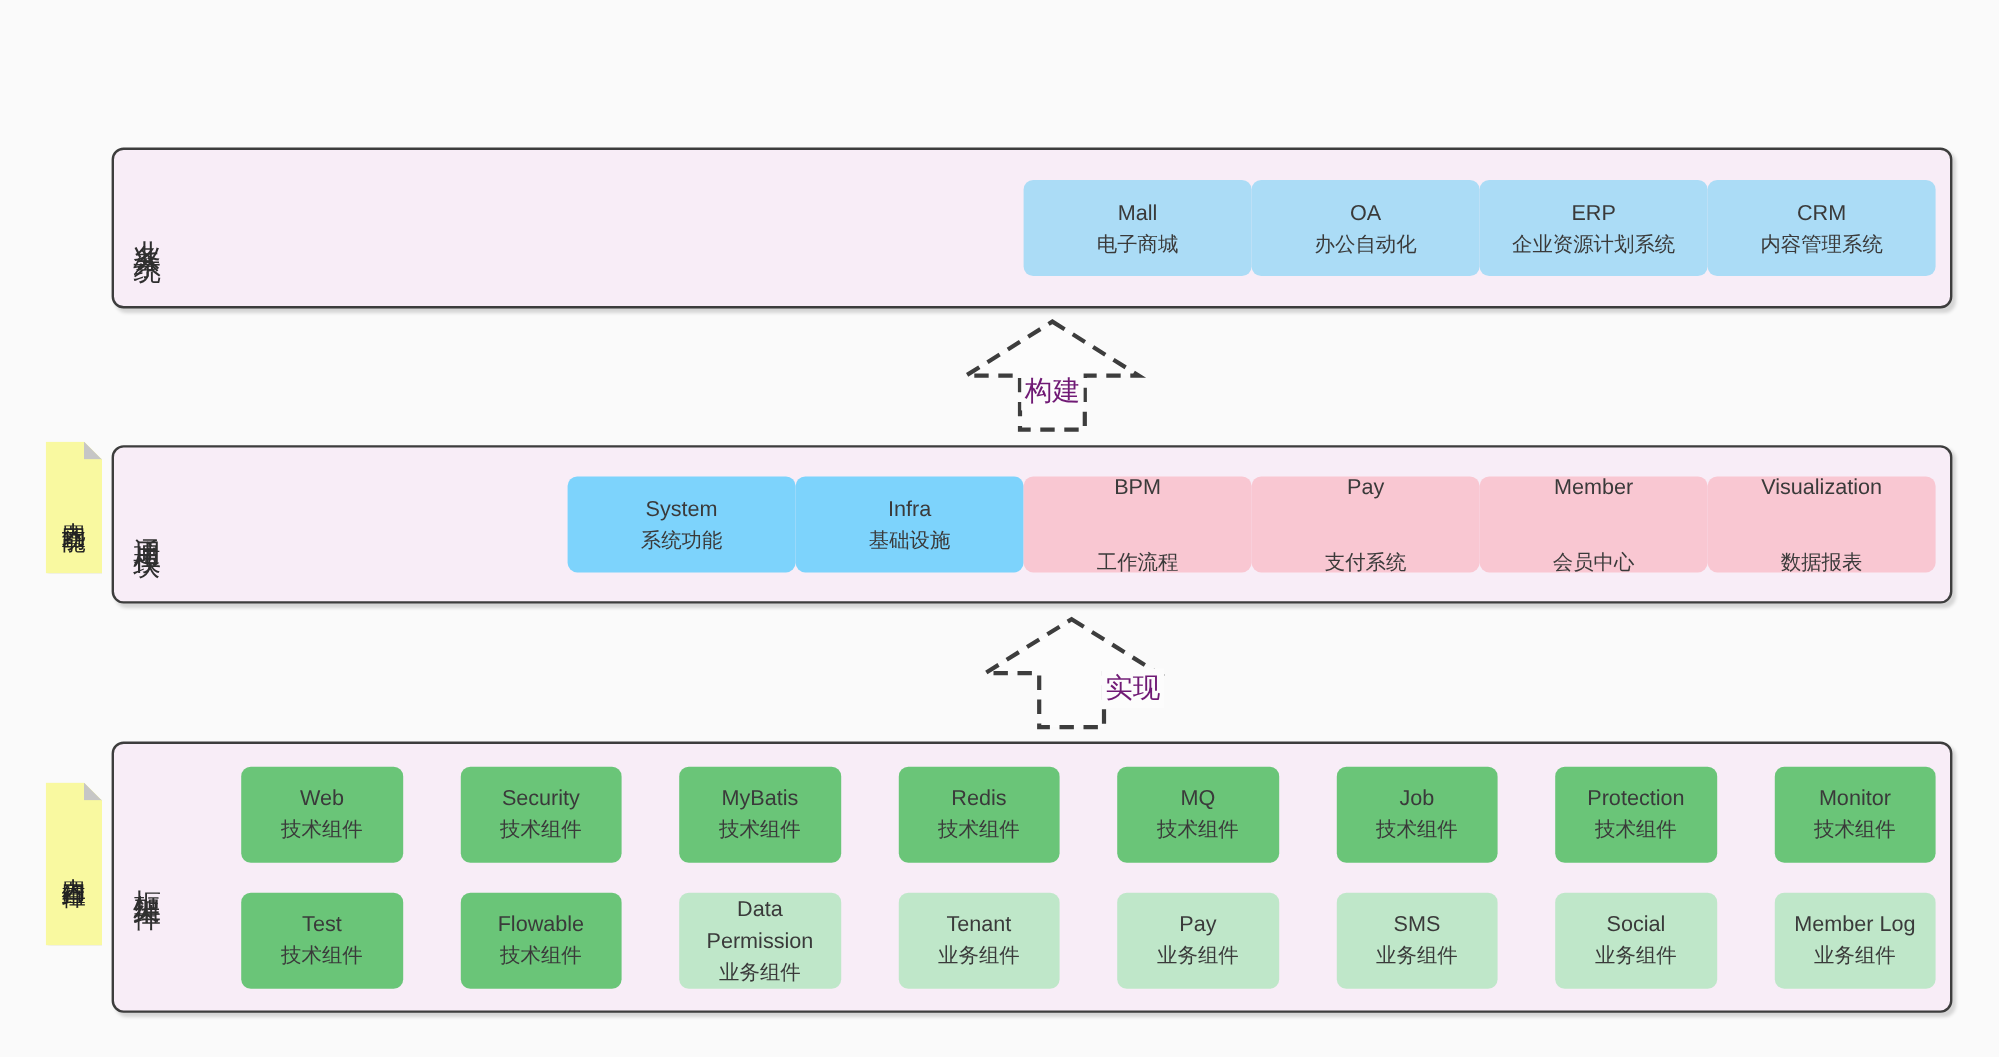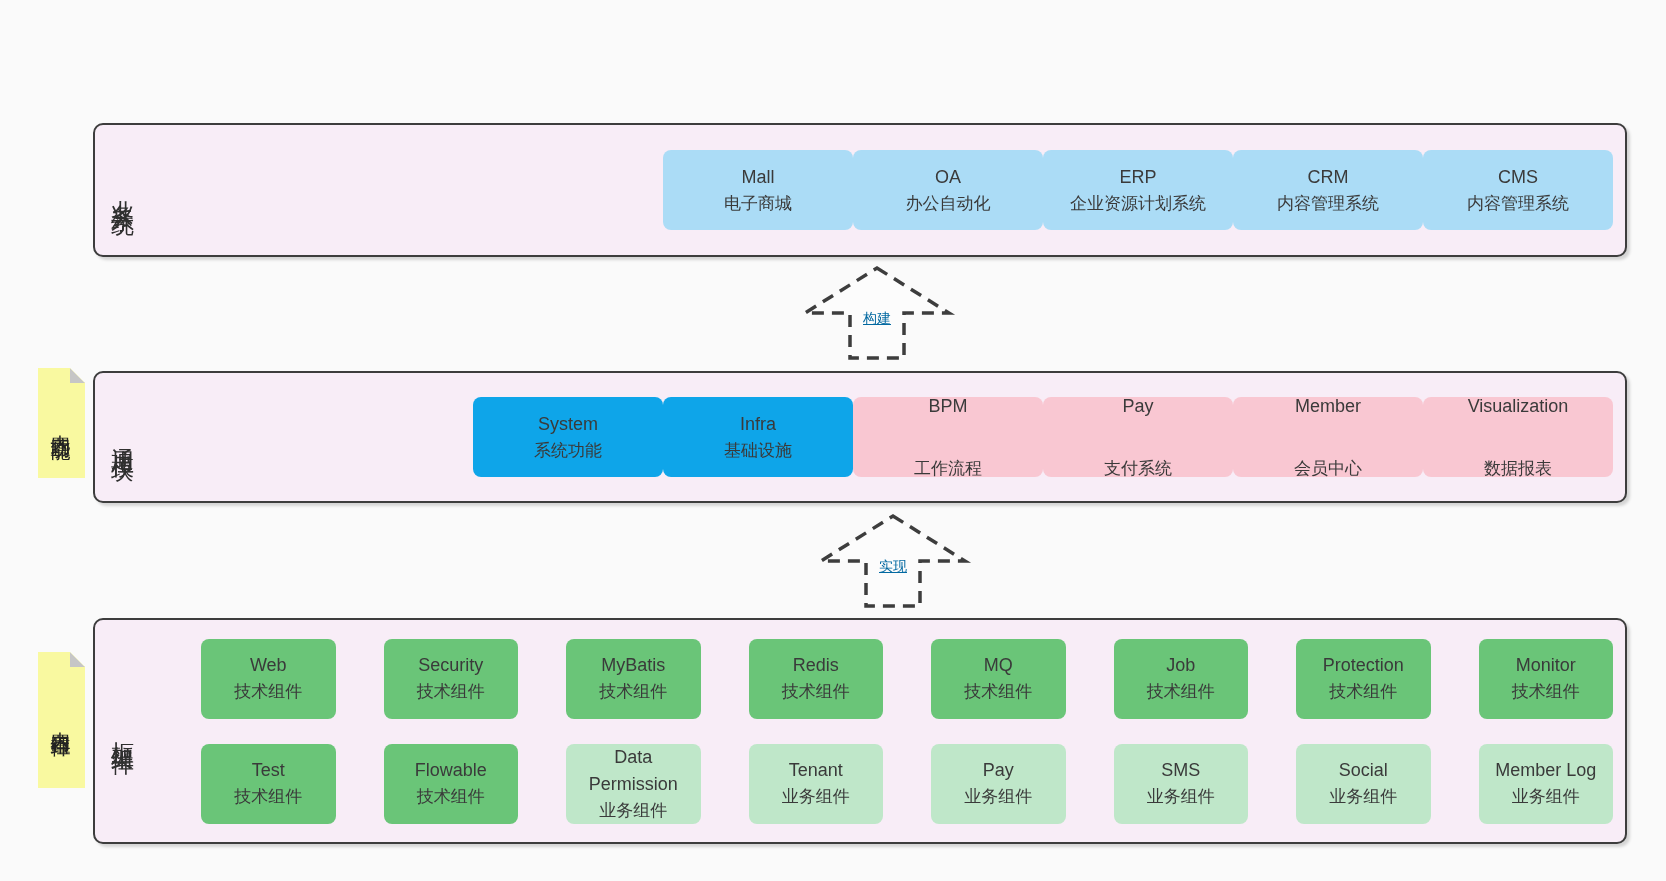--- a/index.html
+++ b/index.html
@@ -28,21 +28,21 @@
   }
   .row{display:flex;justify-content:flex-end;}
   .box{
     height:80px;border-radius:8px;
     display:flex;flex-direction:column;align-items:center;justify-content:center;
     text-align:center;font-size:17px;line-height:1.5;padding:0 8px;box-sizing:border-box;
   }
   .w190{width:190px;}
   .w150{width:138px;margin-left:48px;}
   .blue{background:#abdcf6;}
-  .red{background:#0ea5e9;}
+  .red{background:#7dd3fc;}
   .pink{background:#f9c7d2;gap:36px;}
   .green{background:#6ac578;}
   .green-light{background:#bfe7c9;}
   .box .name{font-size:18px;}
   .box .sub{font-size:17px;}
   .sticky{
     position:absolute;left:38px;width:47px;background:#f9f9a0;
     box-shadow:2px 2px 2px rgba(0,0,0,0.18);
     clip-path:polygon(0 0,calc(100% - 15px) 0,100% 15px,100% 100%,0 100%);
     display:flex;align-items:center;justify-content:center;
@@ -53,21 +53,21 @@
     position:absolute;top:0;right:0;width:15px;height:15px;background:#c6c6c6;
     clip-path:polygon(0 0,100% 100%,0 100%);
   }
   .sticky-text{
     writing-mode:vertical-rl;text-orientation:upright;
     font-size:20px;letter-spacing:2px;color:#222;white-space:nowrap;
   }
   .arrow-svg{position:absolute;}
   .arrow-label{
     position:absolute;transform:translateX(-50%);
-    background:#fcfcfc;padding:1px 3px;font-size:14px;color:#0369a1;white-space:nowrap;text-decoration:underline;
+    background:#fcfcfc;padding:1px 3px;font-size:23px;color:#701a75;white-space:nowrap;
   }
 </style>
 </head>
 <body>
 
 <div id="canvas">
 
   <div class="band band-business">
     <div class="vlabel">业务系统</div>
     <div class="rows">
@@ -79,24 +79,20 @@
         <div class="box w190 blue">
           <span class="name">OA</span>
           <span class="sub">办公自动化</span>
         </div>
         <div class="box w190 blue">
           <span class="name">ERP</span>
           <span class="sub">企业资源计划系统</span>
         </div>
         <div class="box w190 blue">
           <span class="name">CRM</span>
-          <span class="sub">内容管理系统</span>
-        </div>
-        <div class="box w190 blue">
-          <span class="name">CMS</span>
           <span class="sub">内容管理系统</span>
         </div>
       </div>
     </div>
   </div>
 
   <svg class="arrow-svg" style="left:797px;top:258px;" width="160" height="104" viewBox="0 0 160 104">
     <polygon points="80,10 152,55 107,55 107,100 53,100 53,55 8,55" fill="#fcfcfc" stroke="#3d3d3d" stroke-width="3.5" stroke-dasharray="12 8"></polygon>
   </svg>
   <div class="arrow-label" style="left:877px;top:309px;">构建</div>
@@ -134,21 +130,21 @@
   </div>
 
   <div class="sticky sticky-1">
     <div class="sticky-fold"></div>
     <span class="sticky-text">内置功能</span>
   </div>
 
   <svg class="arrow-svg" style="left:813px;top:506px;" width="160" height="104" viewBox="0 0 160 104">
     <polygon points="80,10 152,55 107,55 107,100 53,100 53,55 8,55" fill="#fcfcfc" stroke="#3d3d3d" stroke-width="3.5" stroke-dasharray="12 8"></polygon>
   </svg>
-  <div class="arrow-label" style="left:893px;top:557px;">实现</div>
+  <div class="arrow-label" style="left:944px;top:557px;">实现</div>
 
   <div class="band band-components">
     <div class="vlabel">框架组件</div>
     <div class="rows">
       <div class="row">
         <div class="box w150 green">
           <span class="name">Web</span>
           <span class="sub">技术组件</span>
         </div>
         <div class="box w150 green">

